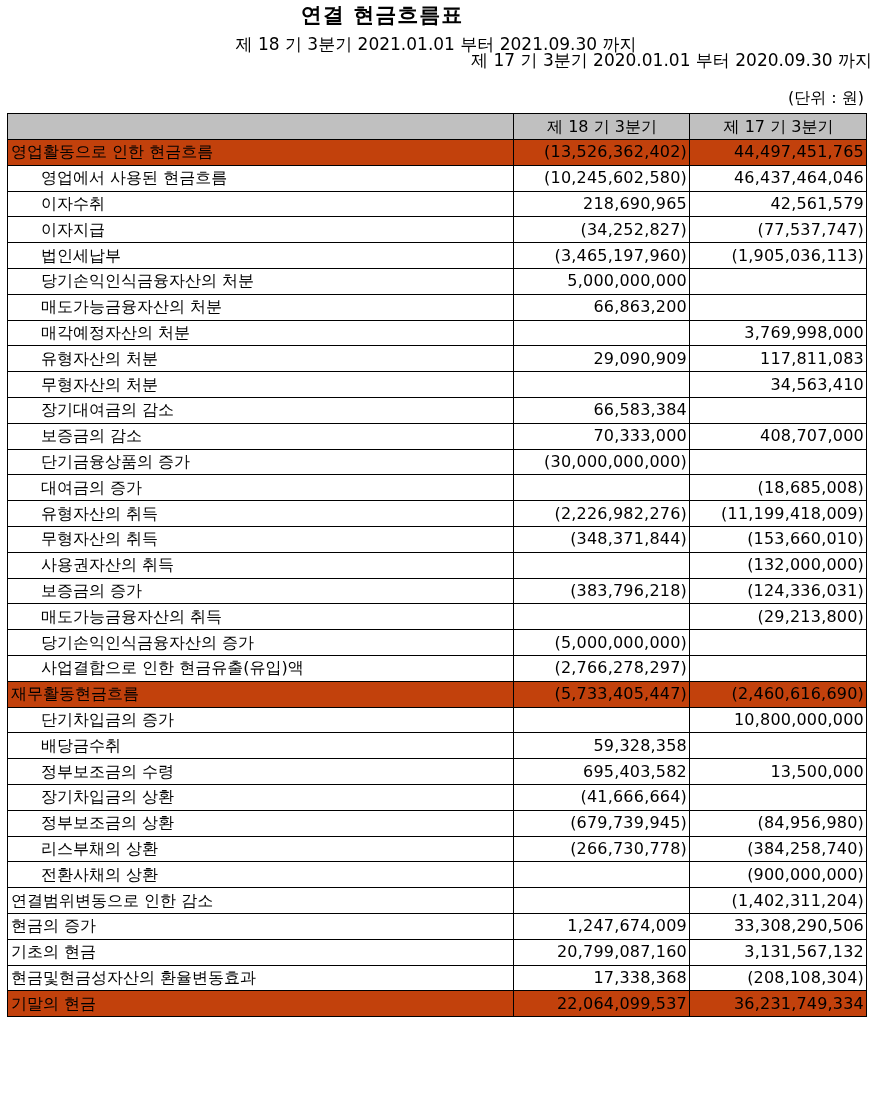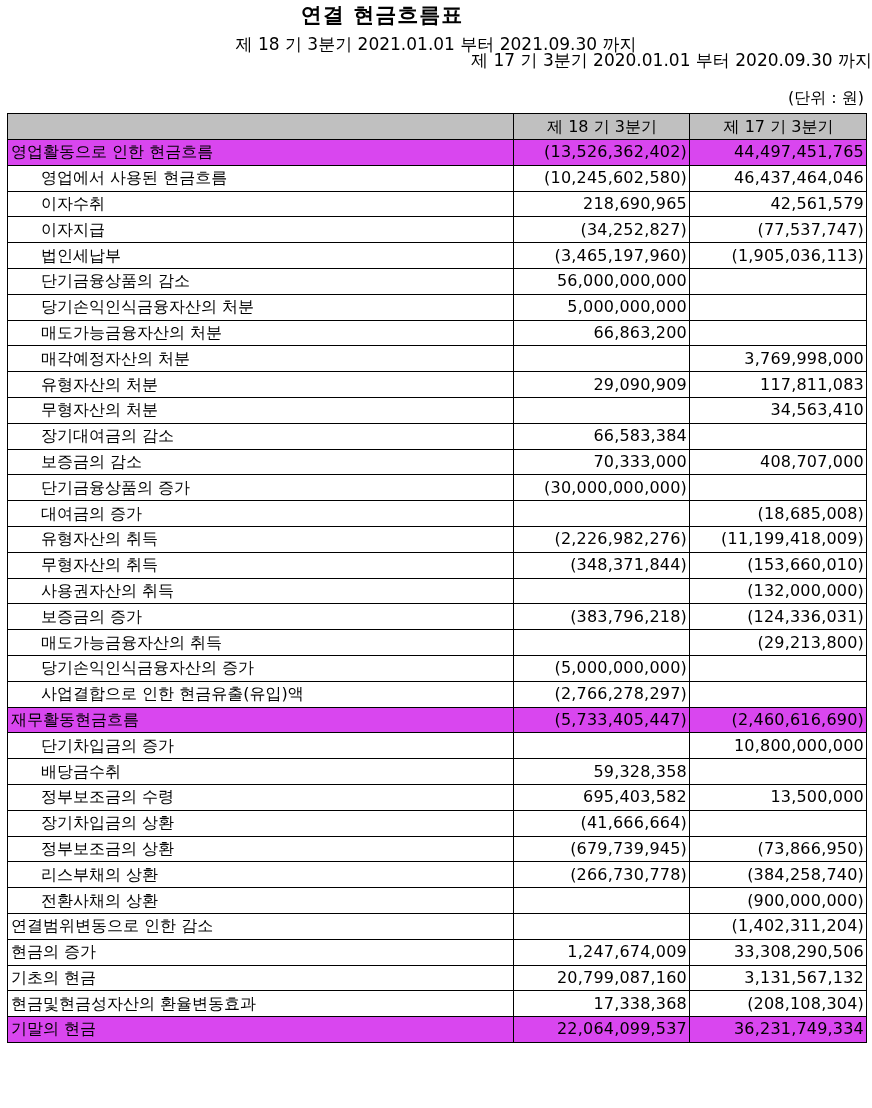--- a/index.html
+++ b/index.html
@@ -73,21 +73,21 @@
       height: 25px;
     }
     table.cf td.label { text-align: left; }
     table.cf td.label.indent { padding-left: 33px; }
     table.cf td.num {
       text-align: right;
       padding-right: 2px;
       letter-spacing: 0.2px;
     }
     table.cf tr.section td {
-      background: #d946ef;
+      background: #c2410c;
     }
   </style>
 </head>
 <body>
 
 <div class="title">연결 현금흐름표</div>
 <div class="period p1">제 18 기 3분기 2021.01.01 부터 2021.09.30 까지</div>
 <div class="period p2">제 17 기 3분기 2020.01.01 부터 2020.09.30 까지</div>
 <div class="unit">(단위 : 원)</div>
 
@@ -124,25 +124,20 @@
         <td class="label indent">이자지급</td>
         <td class="num">(34,252,827)</td>
         <td class="num">(77,537,747)</td>
       </tr>
       <tr>
         <td class="label indent">법인세납부</td>
         <td class="num">(3,465,197,960)</td>
         <td class="num">(1,905,036,113)</td>
       </tr>
       <tr>
-        <td class="label indent">단기금융상품의 감소</td>
-        <td class="num">56,000,000,000</td>
-        <td class="num"></td>
-      </tr>
-      <tr>
         <td class="label indent">당기손익인식금융자산의 처분</td>
         <td class="num">5,000,000,000</td>
         <td class="num"></td>
       </tr>
       <tr>
         <td class="label indent">매도가능금융자산의 처분</td>
         <td class="num">66,863,200</td>
         <td class="num"></td>
       </tr>
       <tr>
@@ -236,21 +231,21 @@
         <td class="num">13,500,000</td>
       </tr>
       <tr>
         <td class="label indent">장기차입금의 상환</td>
         <td class="num">(41,666,664)</td>
         <td class="num"></td>
       </tr>
       <tr>
         <td class="label indent">정부보조금의 상환</td>
         <td class="num">(679,739,945)</td>
-        <td class="num">(73,866,950)</td>
+        <td class="num">(84,956,980)</td>
       </tr>
       <tr>
         <td class="label indent">리스부채의 상환</td>
         <td class="num">(266,730,778)</td>
         <td class="num">(384,258,740)</td>
       </tr>
       <tr>
         <td class="label indent">전환사채의 상환</td>
         <td class="num"></td>
         <td class="num">(900,000,000)</td>

